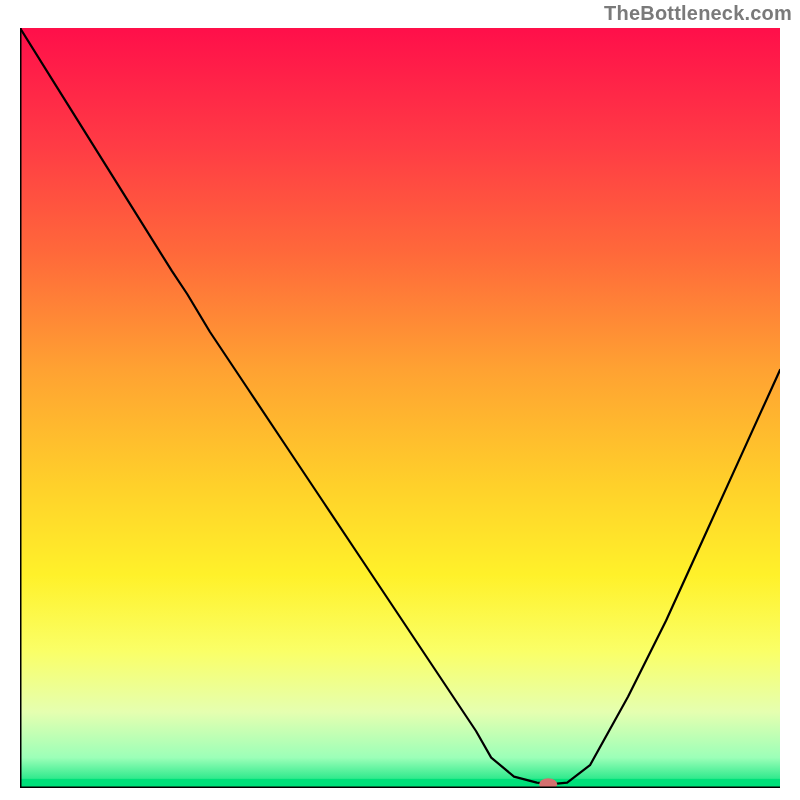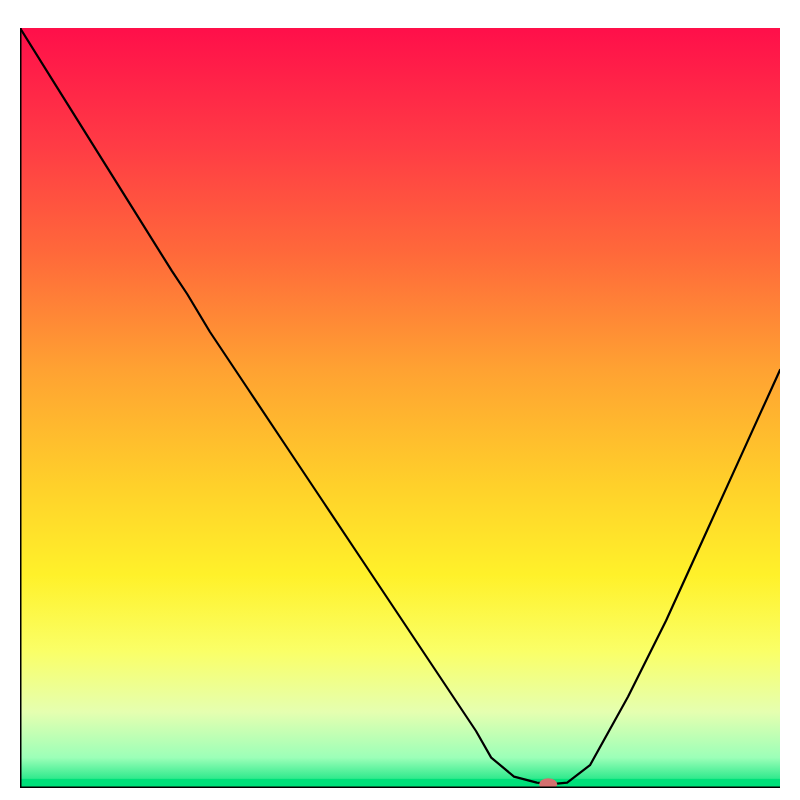--- a/index.html
+++ b/index.html
@@ -20,20 +20,21 @@
     left: 20px;
     top: 28px;
     width: 760px;
     height: 760px;
   }
   svg { display: block; }
 </style>
 </head>
 <body>
 <div class="wrap">
+  <div class="attribution">TheBottleneck.com</div>
 
   <div class="plot">
     <svg id="chart-svg" width="760" height="760" viewBox="0 0 760 760">
         <defs>
           <linearGradient id="bg-grad" x1="0" y1="0" x2="0" y2="1">
             <stop offset="0%" stop-color="#ff0f4a"></stop>
             <stop offset="15%" stop-color="#ff3a45"></stop>
             <stop offset="30%" stop-color="#ff6a3a"></stop>
             <stop offset="45%" stop-color="#ffa232"></stop>
             <stop offset="60%" stop-color="#ffd02a"></stop>

